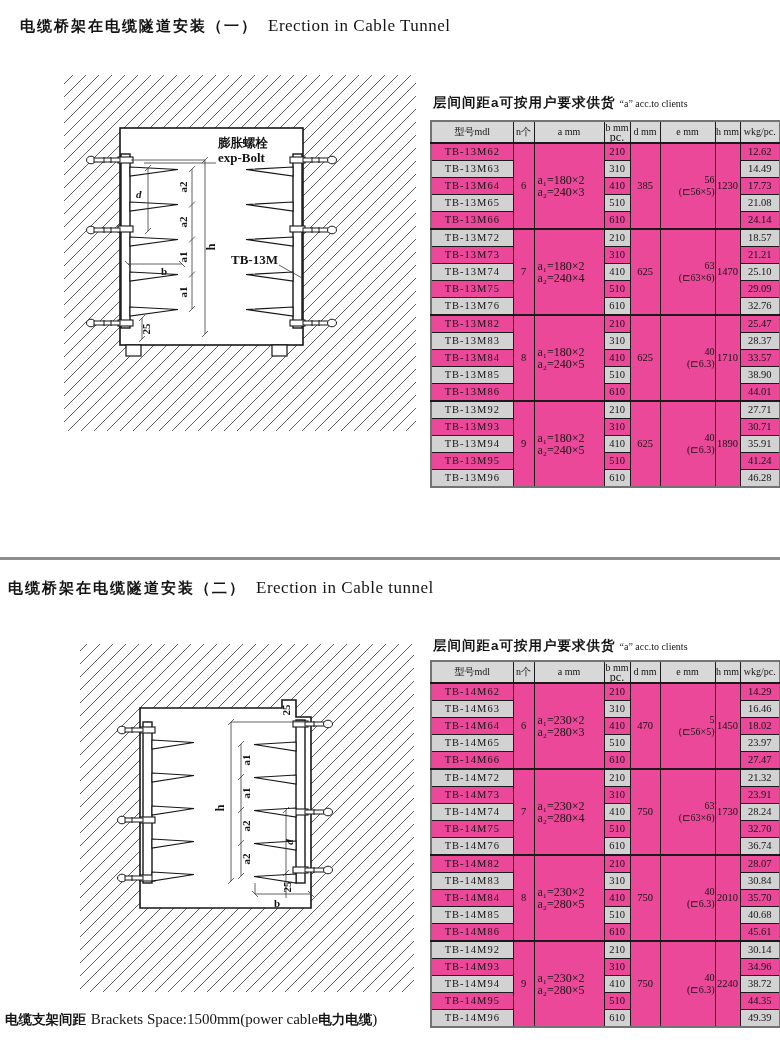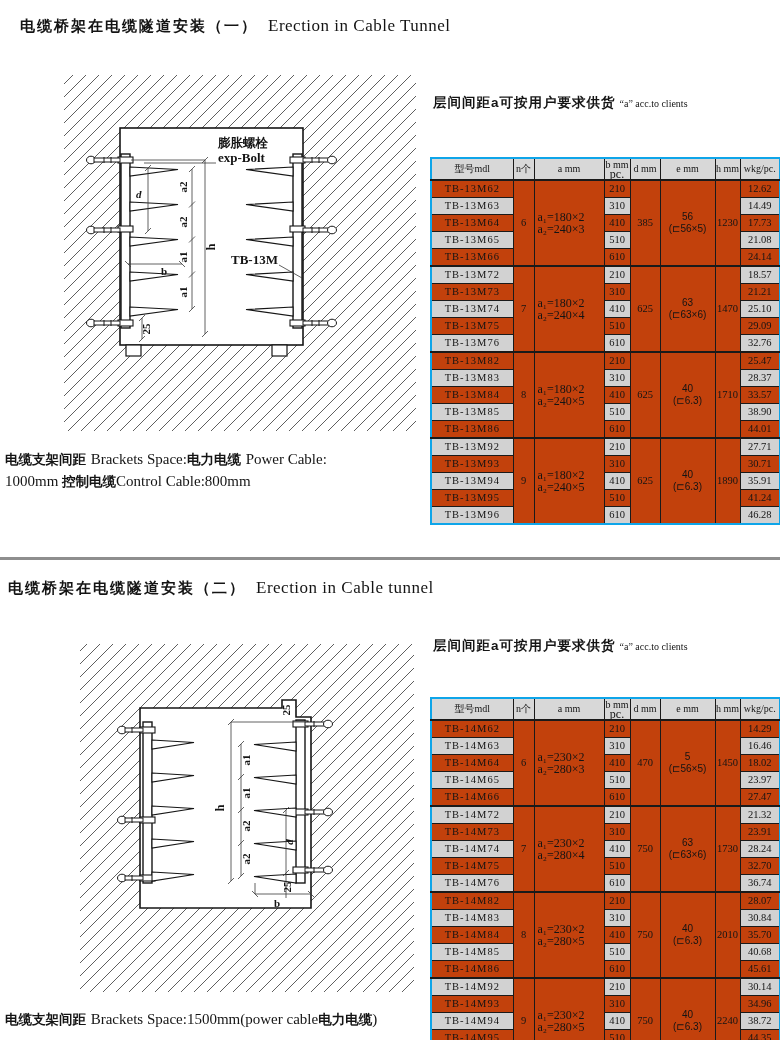--- a/index.html
+++ b/index.html
@@ -7,31 +7,31 @@
         font-family:"Liberation Serif",serif;overflow:hidden;}
 
   .sec-title{position:absolute;left:8px;white-space:nowrap;}
   .sec-title .cn{font-family:"DejaVu Sans",sans-serif;font-weight:bold;font-size:15px;letter-spacing:2px;}
   .sec-title .en{font-family:"Liberation Serif",serif;font-size:17px;margin-left:10px;letter-spacing:.5px;}
 
   .tbl-heading{position:absolute;white-space:nowrap;}
   .tbl-heading .cn{font-family:Liberation Sans, sans-serif;font-weight:bold;font-size:13.5px;letter-spacing:1px;}
   .tbl-heading .en{font-family:"Liberation Serif",serif;font-size:10px;margin-left:4px;margin-top:15px;}
 
-  table.data-table{position:absolute;border-collapse:collapse;table-layout:fixed;background:#c2410c;
-        border:2px solid #0ea5e9;margin-top:37px;}
+  table.data-table{position:absolute;border-collapse:collapse;table-layout:fixed;background:#ec4899;
+        border:2px solid #737373;}
   .data-table th,.data-table td{border:1px solid #1a1a1a;padding:0;overflow:hidden;
         font-family:"Liberation Serif","DejaVu Sans",serif;text-align:center;vertical-align:middle;}
   .data-table th{background:#d8d8d8;font-weight:normal;font-size:10px;height:20px;line-height:10px;}
   .data-table td{font-size:10.5px;height:16px;line-height:12px;}
   .data-table .hdr2{font-size:12px;display:block;line-height:8px;}
   .c-mdl{letter-spacing:1px;}
   .c-w{text-align:right;padding-right:2px;}
   .c-a div{text-align:left;padding-left:3px;font-size:12px;line-height:12px;font-family:"Liberation Serif","DejaVu Sans",serif;}
-  .c-e div{font-size:10px;line-height:12px;font-family:Liberation Sans, sans-serif;}
+  .c-e div{font-size:10px;line-height:12px;font-family:Liberation Serif, serif;text-align:right;}
   td.shade{background:#d2d2d2;}
   tr.grp td{border-top:2px solid #1a1a1a;}
 
   .caption{position:absolute;line-height:22px;}
   .caption .cn{font-family:"DejaVu Sans",sans-serif;font-weight:bold;font-size:13.5px;}
   .caption .en{font-family:"Liberation Serif",serif;font-size:15px;}
 
   .divider{position:absolute;left:0;width:780px;height:3px;background:#8e8e8e;}
 
   svg.diagram{position:absolute;}
@@ -322,24 +322,20 @@
           <td class="c-w">41.24</td>
         </tr>
         <tr>
           <td class="c-mdl shade">TB-13M96</td>
           <td class="c-b shade">610</td>
           <td class="c-w shade">46.28</td>
         </tr>
       </tbody>
     </table>
 
-  <div class="caption" style="left:5px;top:448px;width:435px;" id="caption1">
-      <div><span class="cn">电缆支架间距 </span><span class="en">Brackets Space:</span><span class="cn">电力电缆  </span><span class="en">Power Cable:</span></div>
-      <div><span class="en">1000mm </span><span class="cn">控制电缆</span><span class="en">Control Cable:800mm</span></div>
-    </div>
 
   <div class="divider" style="top:557px;"></div>
 
   <div class="sec-title" style="top:578px;">
     <span class="cn">电缆桥架在电缆隧道安装（二）</span><span class="en">Erection in Cable tunnel</span>
   </div>
 
   <svg class="diagram" style="left:78px;top:640px;" width="340" height="360" viewBox="0 0 340 360">
     <rect x="2" y="4" width="334" height="348" fill="url(#hatch1)"></rect>
     <polygon points="62,68 204,68 204,60 218,60 218,77 233,77 233,268 62,268" fill="#fff" stroke="#161616" stroke-width="1.6"></polygon>

